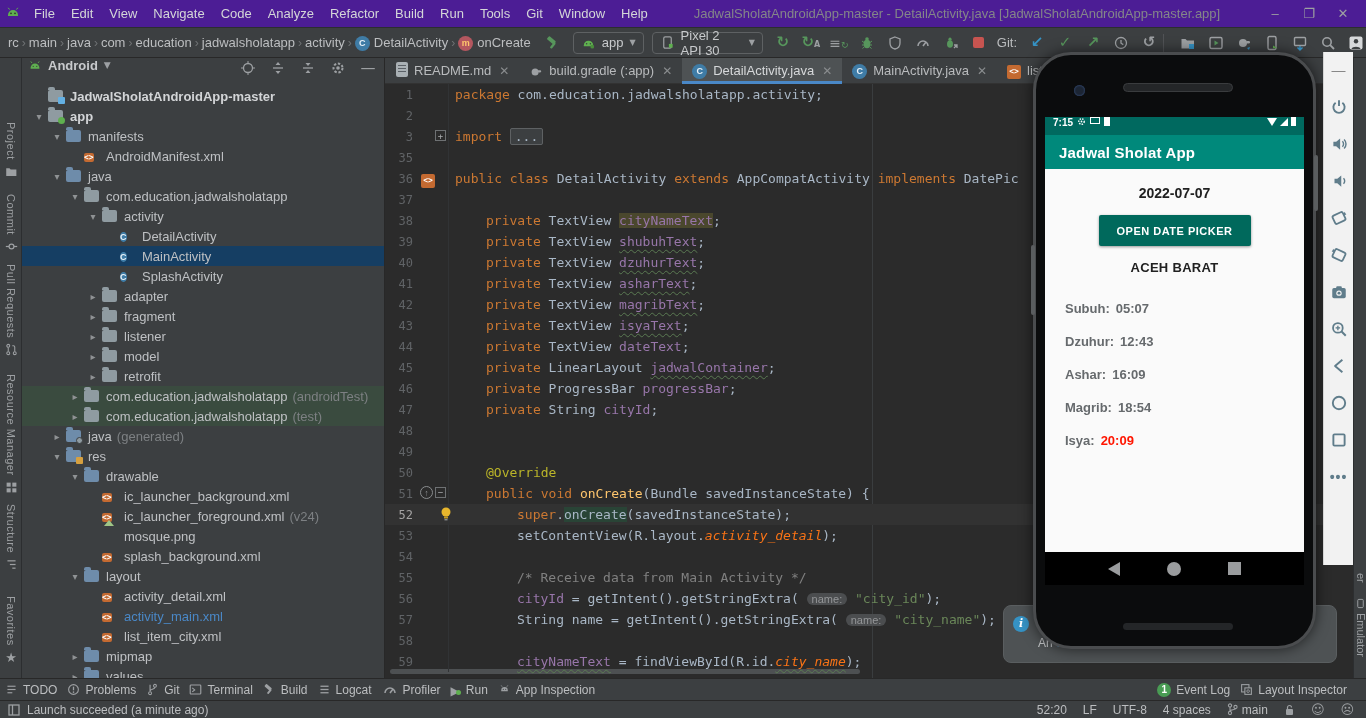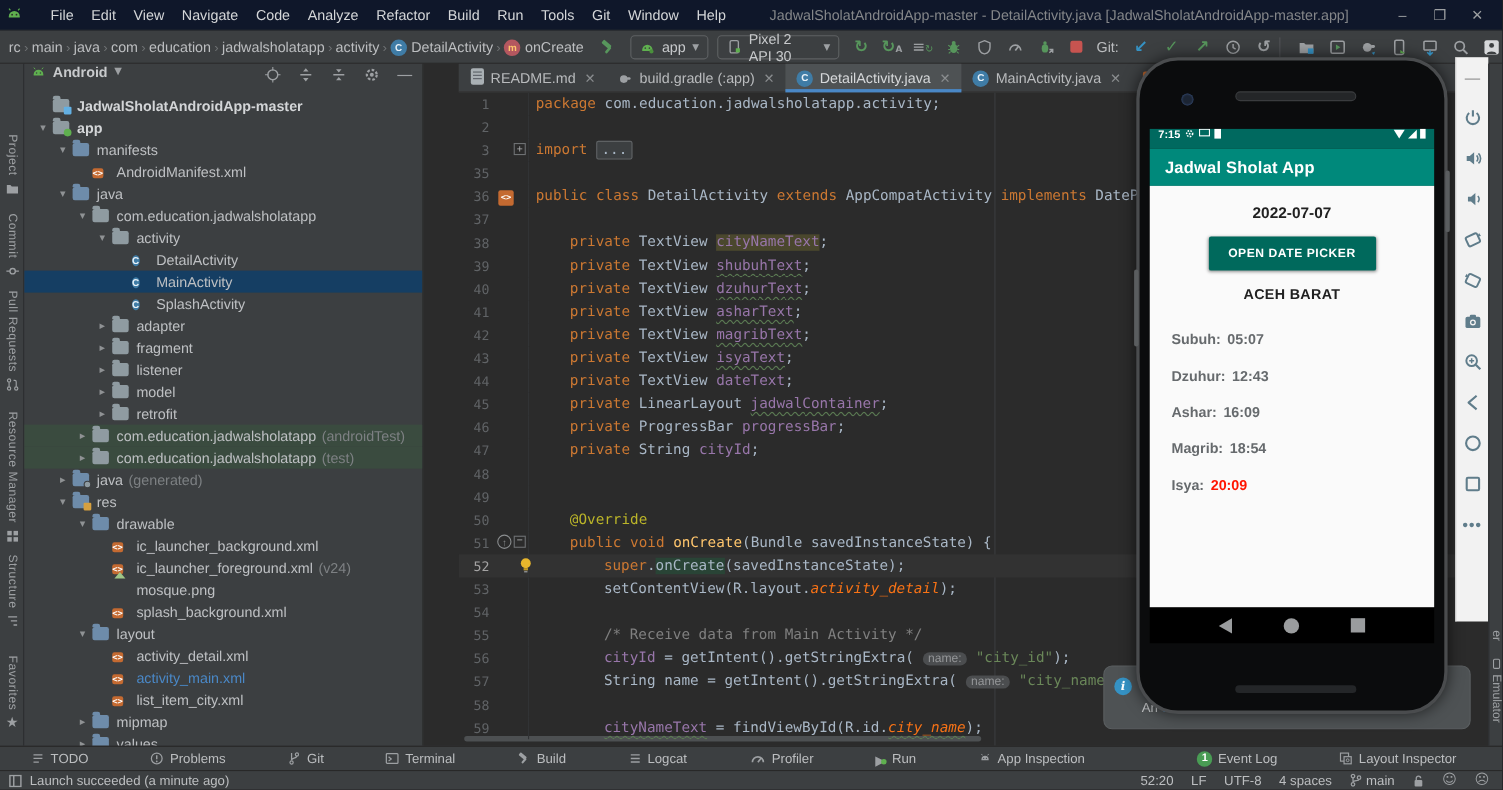--- a/index.html
+++ b/index.html
@@ -4,21 +4,21 @@
 <style>
   * { margin:0; padding:0; box-sizing:border-box; }
   html,body { background:#1e1f22; }
   #app {
     position:relative; width:1366px; height:718px; overflow:hidden;
     background:#2b2b2b; font-family:"Liberation Sans","DejaVu Sans",sans-serif;
     color:#bbbdbf; font-size:13px; user-select:none;
   }
   
   .titlebar { position:absolute; left:0; top:0; width:1366px; height:28px;
-    background:#0f172a; display:flex; align-items:center; border-bottom:1px solid #2c2e30;gap:12px; }
+    background:#4c1d95; display:flex; align-items:center; border-bottom:1px solid #2c2e30; }
   .as-logo { width:26px; display:flex; justify-content:center; }
   #menubar { display:flex; }
   #menubar .menu { padding:0 8px; line-height:28px; color:#d4d6d8; cursor:default; }
   .win-title { flex:1; text-align:center; color:#848689; font-size:13px;
     white-space:nowrap; overflow:hidden; }
   .win-controls { display:flex; margin-right:6px; }
   .win-controls span { width:34px; text-align:center; color:#9da0a2; font-size:13px; line-height:28px; }
   
   .toolbar { position:absolute; left:0; top:28px; width:1366px; height:30px;
     background:#3c3f41; display:flex; align-items:center; border-bottom:1px solid #282828; }
@@ -62,21 +62,21 @@
     font-size:9px; font-weight:bold; text-align:center; line-height:15px; }
   .ic-class.method { background:#b4575f; }
   .ic-xml { width:14px; height:14px; margin-top:1px; background:#c46a31; border-radius:2px; color:#fff;
     font-size:8px; font-weight:bold; text-align:center; line-height:14px; font-family:"DejaVu Sans Mono",monospace; }
   .ic-img { width:14px; height:14px; margin-top:1px; background:#5d7c94; border-radius:2px; position:relative; overflow:hidden; }
   .ic-img::before { content:""; position:absolute; left:2px; bottom:2px; border-left:5px solid transparent;
     border-right:5px solid transparent; border-bottom:6px solid #9fc687; }
   .ic-file { width:12px; height:15px; background:#a9b0b4; border-radius:2px; margin-left:1px; position:relative; }
   .ic-file::before { content:""; position:absolute; left:2px; top:3px; width:8px; height:1.5px; background:#5a6066; box-shadow:0 3px 0 #5a6066,0 6px 0 #5a6066; }
   
-  .editor { position:absolute; left:385px; top:58px; width:938px; height:620px; background:#2b2b2b;margin-left:32px; }
+  .editor { position:absolute; left:385px; top:58px; width:938px; height:620px; background:#2b2b2b; }
   .tabs { height:26px; background:#3c3f41; display:flex; border-bottom:1px solid #323232; }
   .tab { display:flex; align-items:center; gap:6px; padding:0 10px; color:#b9bbbd; position:relative; white-space:nowrap; }
   .tab .close { color:#8a8d8f; font-size:12px; margin-left:2px; }
   .tab.active { background:#4e5254; color:#d6d8da; }
   .tab.active::after { content:""; position:absolute; left:0; right:0; bottom:-1px; height:3px; background:#4a88c7; }
   .codearea { position:relative; height:594px; overflow:hidden;
     font-family:"DejaVu Sans Mono","Liberation Mono",monospace; font-size:13px; }
   .margin-guide { position:absolute; left:487px; top:0; bottom:0; width:1px; background:#3a3d3f; }
   .cline { height:21px; display:flex; align-items:center; position:relative; }
   .cline.cur { background:#323232; }
@@ -139,21 +139,21 @@
   .emu-ic { width:20px; height:20px; display:flex; align-items:center; justify-content:center; color:#607d8b; }
   
   .rightstripe { position:absolute; left:1353px; top:58px; width:13px; height:620px; background:#3c3f41;
     border-left:1px solid #2c2e30; }
   .rstripe-item { position:absolute; left:0; width:13px; color:#9da0a3; font-size:11px;
     display:flex; flex-direction:column; align-items:center; gap:4px; }
   .rstripe-item .vtext { writing-mode:vertical-rl; }
   
   .bottombar { position:absolute; left:0; top:678px; width:1366px; height:22px; background:#3c3f41;
     border-top:1px solid #282828; display:flex; align-items:center; font-size:12px; color:#bcbec0; }
-  .bb-item { display:flex; align-items:center; gap:5px; padding:0 28px; height:22px; }
+  .bb-item { display:flex; align-items:center; gap:5px; padding:0 5px; height:22px; }
   .bb-right { margin-left:auto; display:flex; align-items:center; margin-right:14px; }
   .badge { width:14px; height:14px; border-radius:50%; background:#499c54; color:#fff; font-size:10px;
     text-align:center; line-height:14px; font-weight:bold; }
   .statusbar { position:absolute; left:0; top:700px; width:1366px; height:18px; background:#3c3f41;
     border-top:1px solid #282828; display:flex; align-items:center; font-size:12px; color:#bcbec0; }
   .sb-left { display:flex; align-items:center; gap:7px; margin-left:8px; }
   .sb-right { margin-left:auto; display:flex; align-items:center; gap:16px; margin-right:12px; }
   .sb-right .itm { display:flex; align-items:center; gap:4px; }
   svg { display:block; }
 </style>

